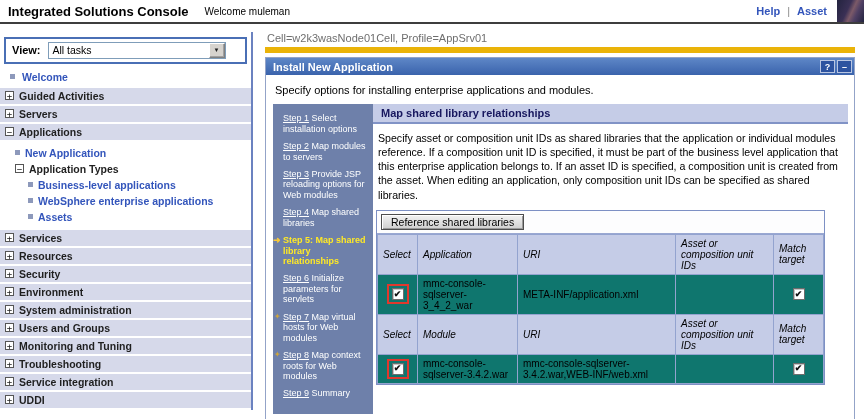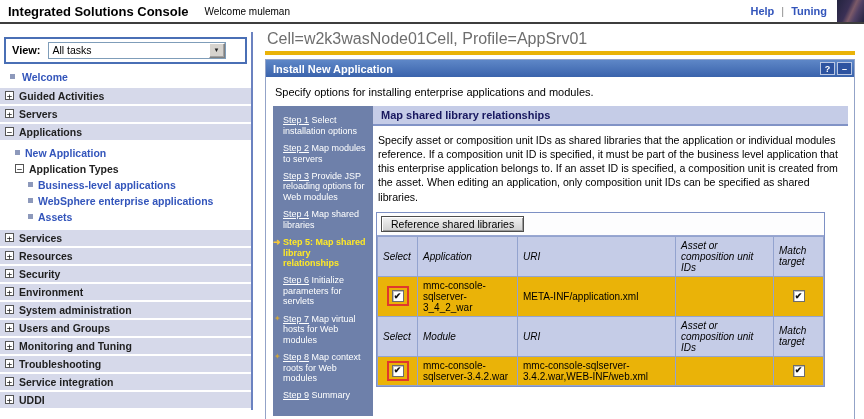--- a/index.html
+++ b/index.html
@@ -45,21 +45,21 @@
   .pm-icon i { font-style:normal; line-height:0; }
   .side-section-label { font-weight:bold; font-size:10.5px; color:#1f1f1f; }
   .apps-body { padding:3px 0 5px 15px; }
   .app-item { display:flex; align-items:center; gap:5px; padding:2px 0; }
   .types-row { display:flex; align-items:center; gap:5px; padding:2px 0; }
   .types-label { font-weight:bold; font-size:10.5px; color:#1f1f1f; }
   .type-items { padding-left:13px; }
 
   
   .content { flex:1; display:flex; flex-direction:column; padding:0 9px 0 12px; min-width:0; }
-  .breadcrumb { color:#6e6e6e; font-size:16px; padding:6px 0 3px 2px; border-bottom:4px solid #eab308;margin-top:36px; }
+  .breadcrumb { color:#6e6e6e; font-size:11px; padding:6px 0 3px 2px; border-bottom:6px solid #eab308;margin-top:36px; }
 
   .panel { border:1px solid #93a3c8; margin-top:4px; background:#fff; }
   .panel-titlebar { background:linear-gradient(#5e87c7,#3a63ac); height:17px; display:flex;
                     align-items:center; padding:0 2px 0 7px; color:#fff; font-weight:bold; font-size:11px; }
   .panel-controls { margin-left:auto; display:flex; gap:2px; }
   .panel-btn { width:15px; height:13px; background:#2d53a0; border:1px solid #b9c6e2; color:#fff;
                font-size:9px; font-weight:bold; display:flex; align-items:center;
                justify-content:center; cursor:pointer; }
   .panel-body { padding:7px 6px 0 7px; }
   .intro { margin:2px 0 8px 2px; font-size:11px; }
@@ -76,21 +76,21 @@
   .wiz-heading { background:#c5cce7; border-bottom:2px solid #8193c6; padding:3px 8px;
                  font-weight:bold; font-size:11px; color:#17175e; }
   .wiz-desc { padding:7px 5px 8px 5px; font-size:10.6px; line-height:1.33; }
   .table-wrap { border:1px solid #7d90c4; width:449px; margin-left:3px; background:#fff; }
   .table-toolbar { padding:3px 4px; background:#fdfdfe; border-bottom:1px solid #9aa8d2; }
 
   table { border-collapse:collapse; width:100%; font-size:10px; table-layout:fixed; }
   th, td { border:1px solid #93a3cf; padding:3px 5px; text-align:left; vertical-align:middle;
            overflow-wrap:break-word; }
   th { background:#c5cce7; font-weight:normal;font-style:italic; }
-  td { background:#eab308; }
+  td { background:#0f766e; }
   .cell-center { text-align:center; }
 
   .checkbox { width:12px; height:12px; border:1px solid #6d6d6d; background:#fff;
               display:inline-flex; align-items:center; justify-content:center;
               box-shadow:inset 1px 1px 0 #c4c4c4; cursor:pointer; }
   .checkbox i { font-style:normal; font-size:9px; line-height:1; color:#111; font-weight:bold; }
   .red-box { display:inline-block; border:2px solid #e0382d; padding:2px 3px; line-height:0; }
 
   .btn { font-family:"Liberation Sans", sans-serif; font-size:10.5px; color:#000;
          background:linear-gradient(#f2f2f2,#cfcfcf); border:1px solid #4d4d4d; padding:1px 9px;
@@ -102,21 +102,21 @@
 <body>
 
 <div class="screen">
 
   <div class="topbar">
     <span class="app-title">Integrated Solutions Console</span>
     <span class="welcome-user">Welcome muleman</span>
     <div class="top-links">
       <a class="top-link">Help</a>
       <span class="top-sep">|</span>
-      <a class="top-link">Tuning</a>
+      <a class="top-link">Asset</a>
     </div>
     <div class="banner-graphic"></div>
   </div>
 
   <div class="main">
 
     <div class="sidebar">
       <div class="view-box">
         <span class="view-label">View:</span>
         <div class="select">

